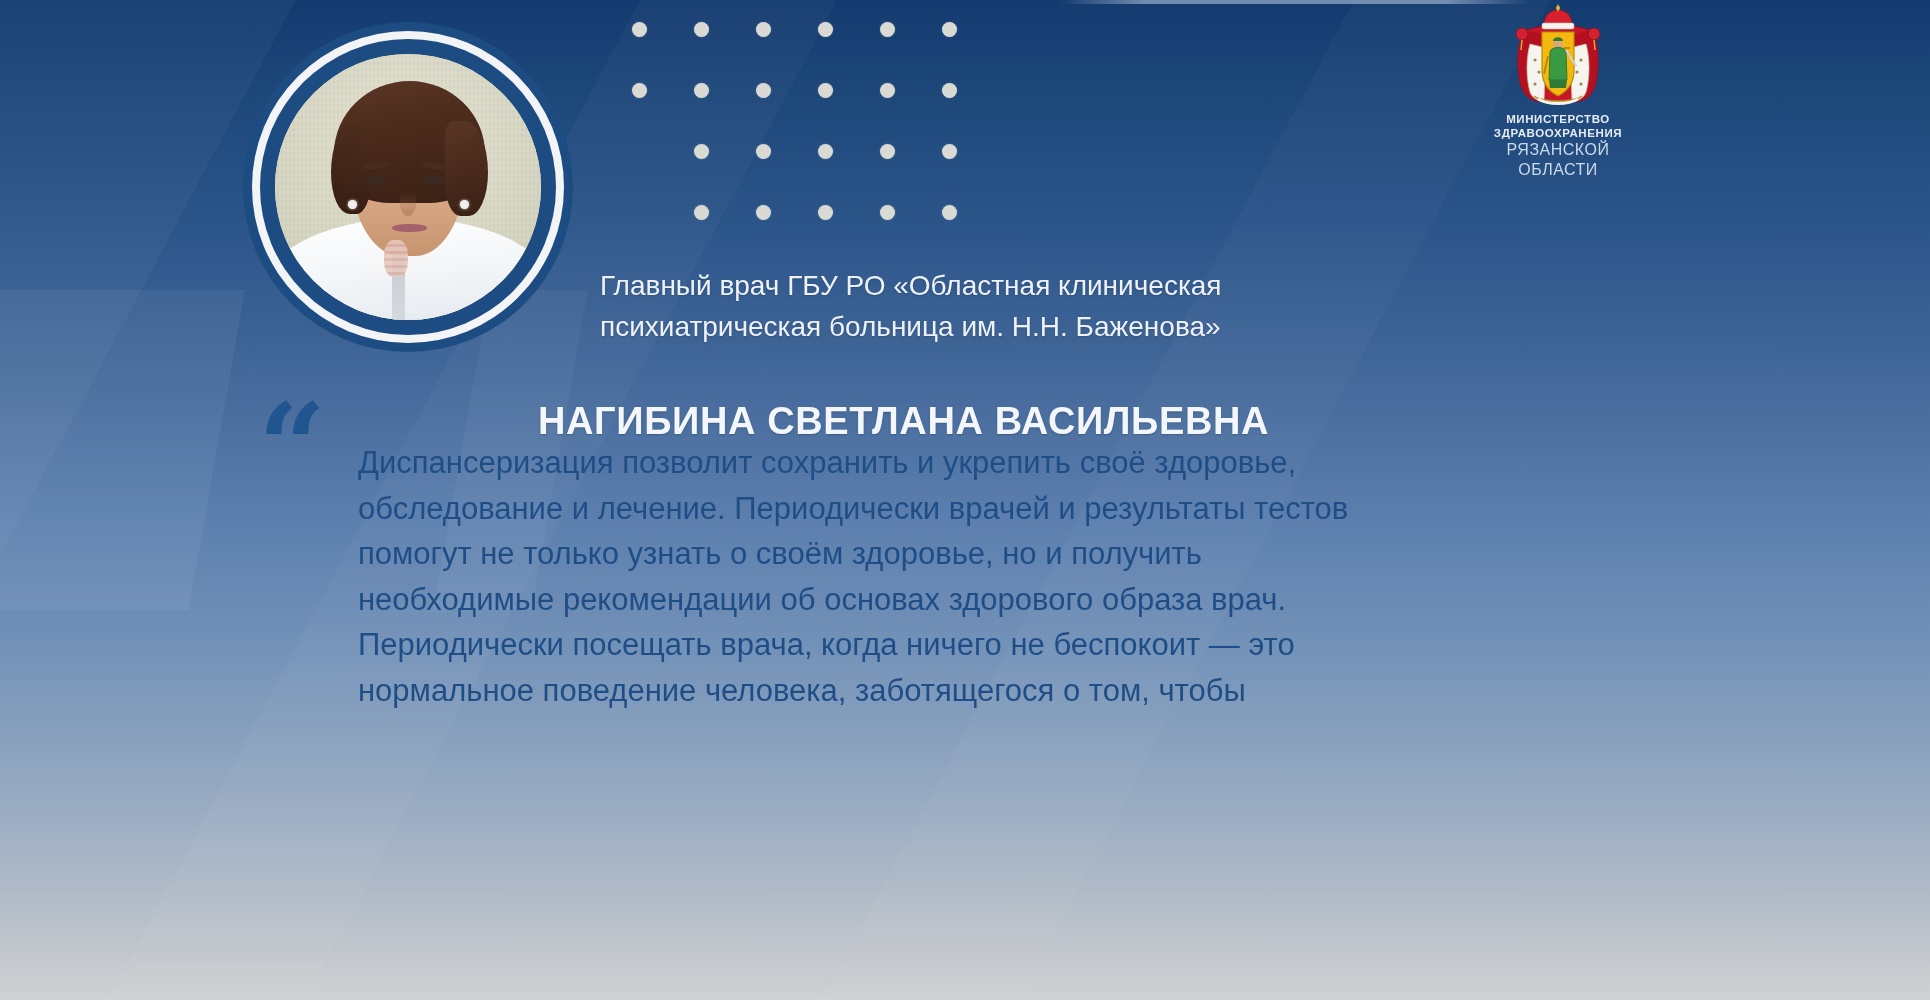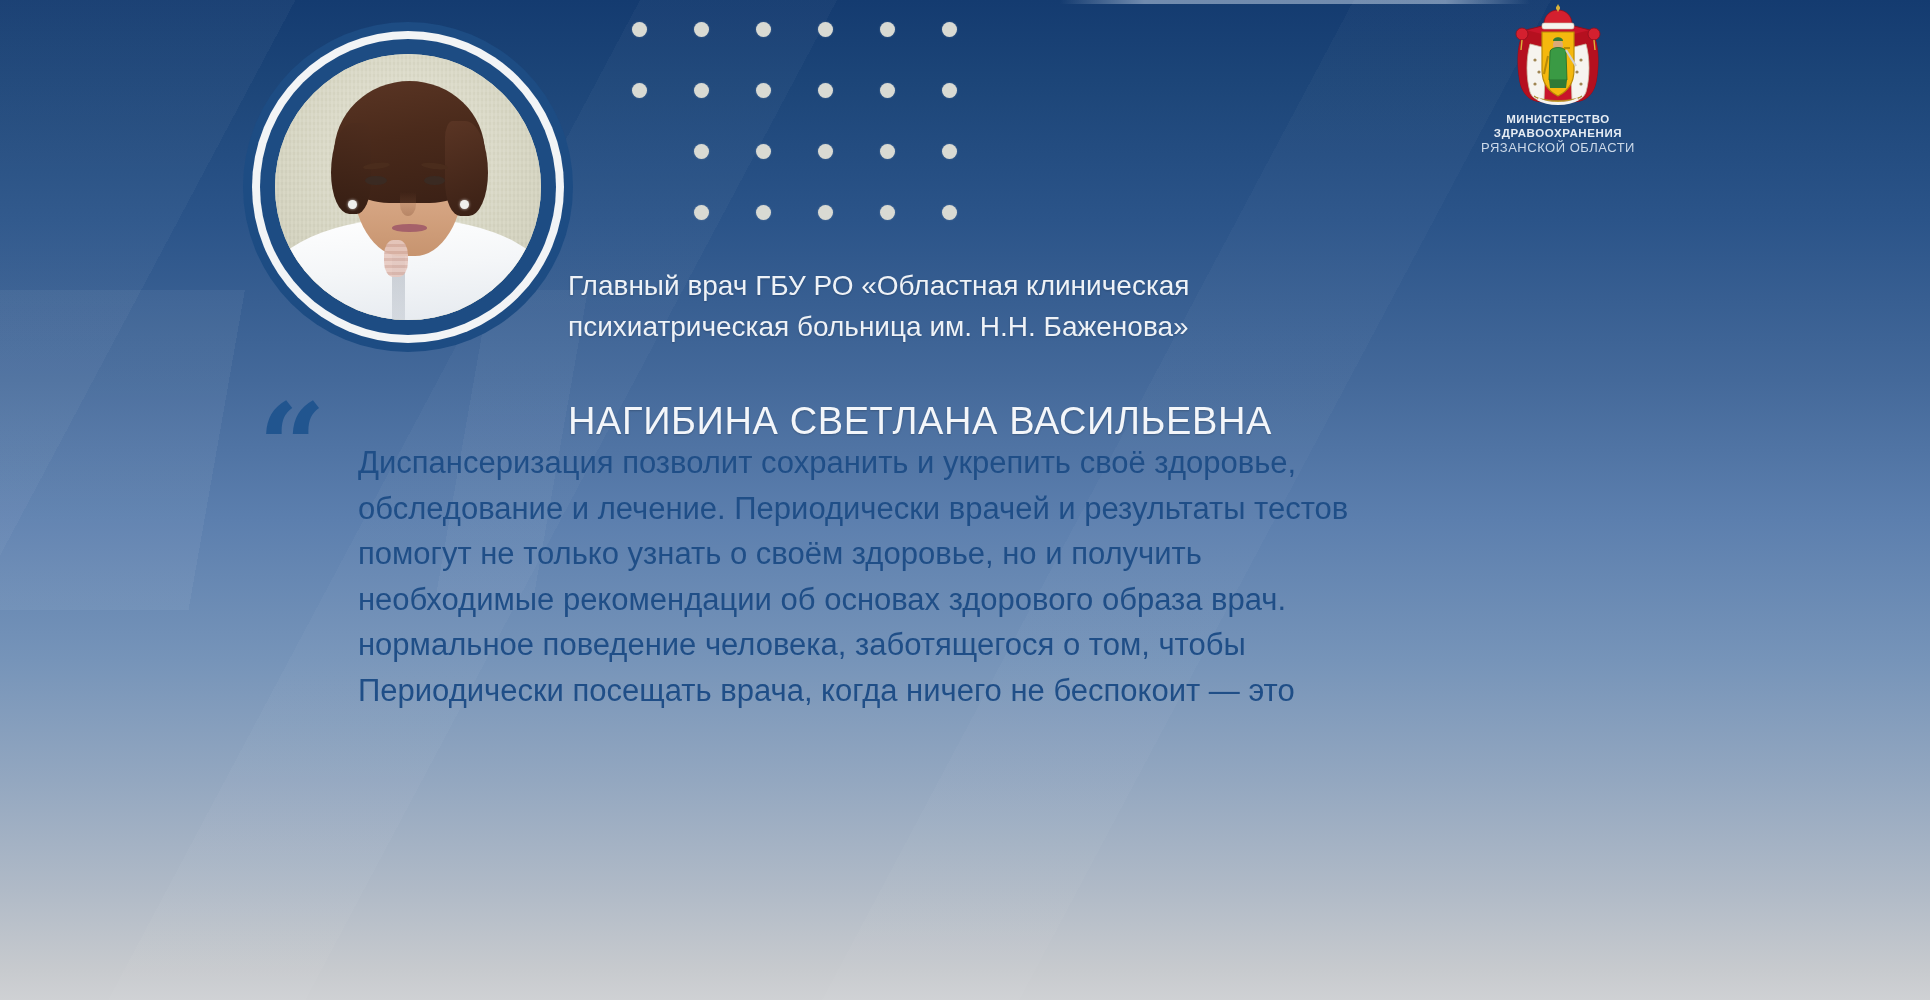--- a/index.html
+++ b/index.html
@@ -109,32 +109,32 @@
   .ph-earring.l{left:27.6%;}
   .ph-earring.r{right:27.2%;}
   .ph-beads{position:absolute;left:41%;bottom:16%;width:9%;height:14%;
     background:repeating-linear-gradient(180deg,#e7c9c0 0 4px,#d9b3a8 4px 7px);border-radius:40%;opacity:.9;}
 
   
   .logo{position:absolute;left:1478px;top:4px;width:160px;text-align:center;}
   .logo svg{display:block;margin:0 auto;}
   .logo-text{margin-top:4px;color:#e6ecf3;line-height:1.22;}
   .logo-l1,.logo-l2{font-size:11.5px;font-weight:bold;letter-spacing:.6px;}
-  .logo-l3{font-size:13px;font-weight:normal;letter-spacing:.5px;color:#ccd9e8;}
+  .logo-l3{font-size:16px;font-weight:normal;letter-spacing:.5px;color:#ccd9e8;}
 
   
   .subtitle{
     position:absolute;left:568px;top:265px;width:860px;
     color:#eef2f7;font-size:28px;line-height:41px;font-weight:400;
     text-shadow:0 1px 2px rgba(0,0,0,.18);
   }
-  .subtitle div{white-space:nowrap;}
+  .subtitle div{white-space:nowrap;margin-left:32px;}
   .doctor-name{
-    position:absolute;left:568px;top:400px;
-    color:#f3f6fa;font-size:38px;font-weight:normal;letter-spacing:.6px;
+    position:absolute;left:538px;top:400px;
+    color:#f3f6fa;font-size:38px;font-weight:bold;letter-spacing:.6px;
     white-space:nowrap;text-shadow:0 1px 2px rgba(0,0,0,.2);
   }
 
   .quote-mark{
     position:absolute;left:258px;top:388px;
     color:#21558f;font-size:118px;line-height:1;font-weight:bold;
     font-family:"DejaVu Serif","Liberation Serif",serif;
     user-select:none;
   }
   .quote-body{
@@ -259,17 +259,17 @@
   </div>
 
   <div class="doctor-name">НАГИБИНА СВЕТЛАНА ВАСИЛЬЕВНА</div>
 
   <div class="quote-mark">“</div>
   <div class="quote-body" id="quote-body">
       <div>Диспансеризация позволит сохранить и укрепить своё здоровье,</div>
       <div>обследование и лечение. Периодически врачей и результаты тестов</div>
       <div>помогут не только узнать о своём здоровье, но и получить</div>
       <div>необходимые рекомендации об основах здорового образа врач.</div>
+      <div>Периодически посещать врача, когда ничего не беспокоит — это</div>
       <div>нормальное поведение человека, заботящегося о том, чтобы</div>
-      <div>Периодически посещать врача, когда ничего не беспокоит — это</div>
     </div>
 
 </div>
 
 </body></html>

